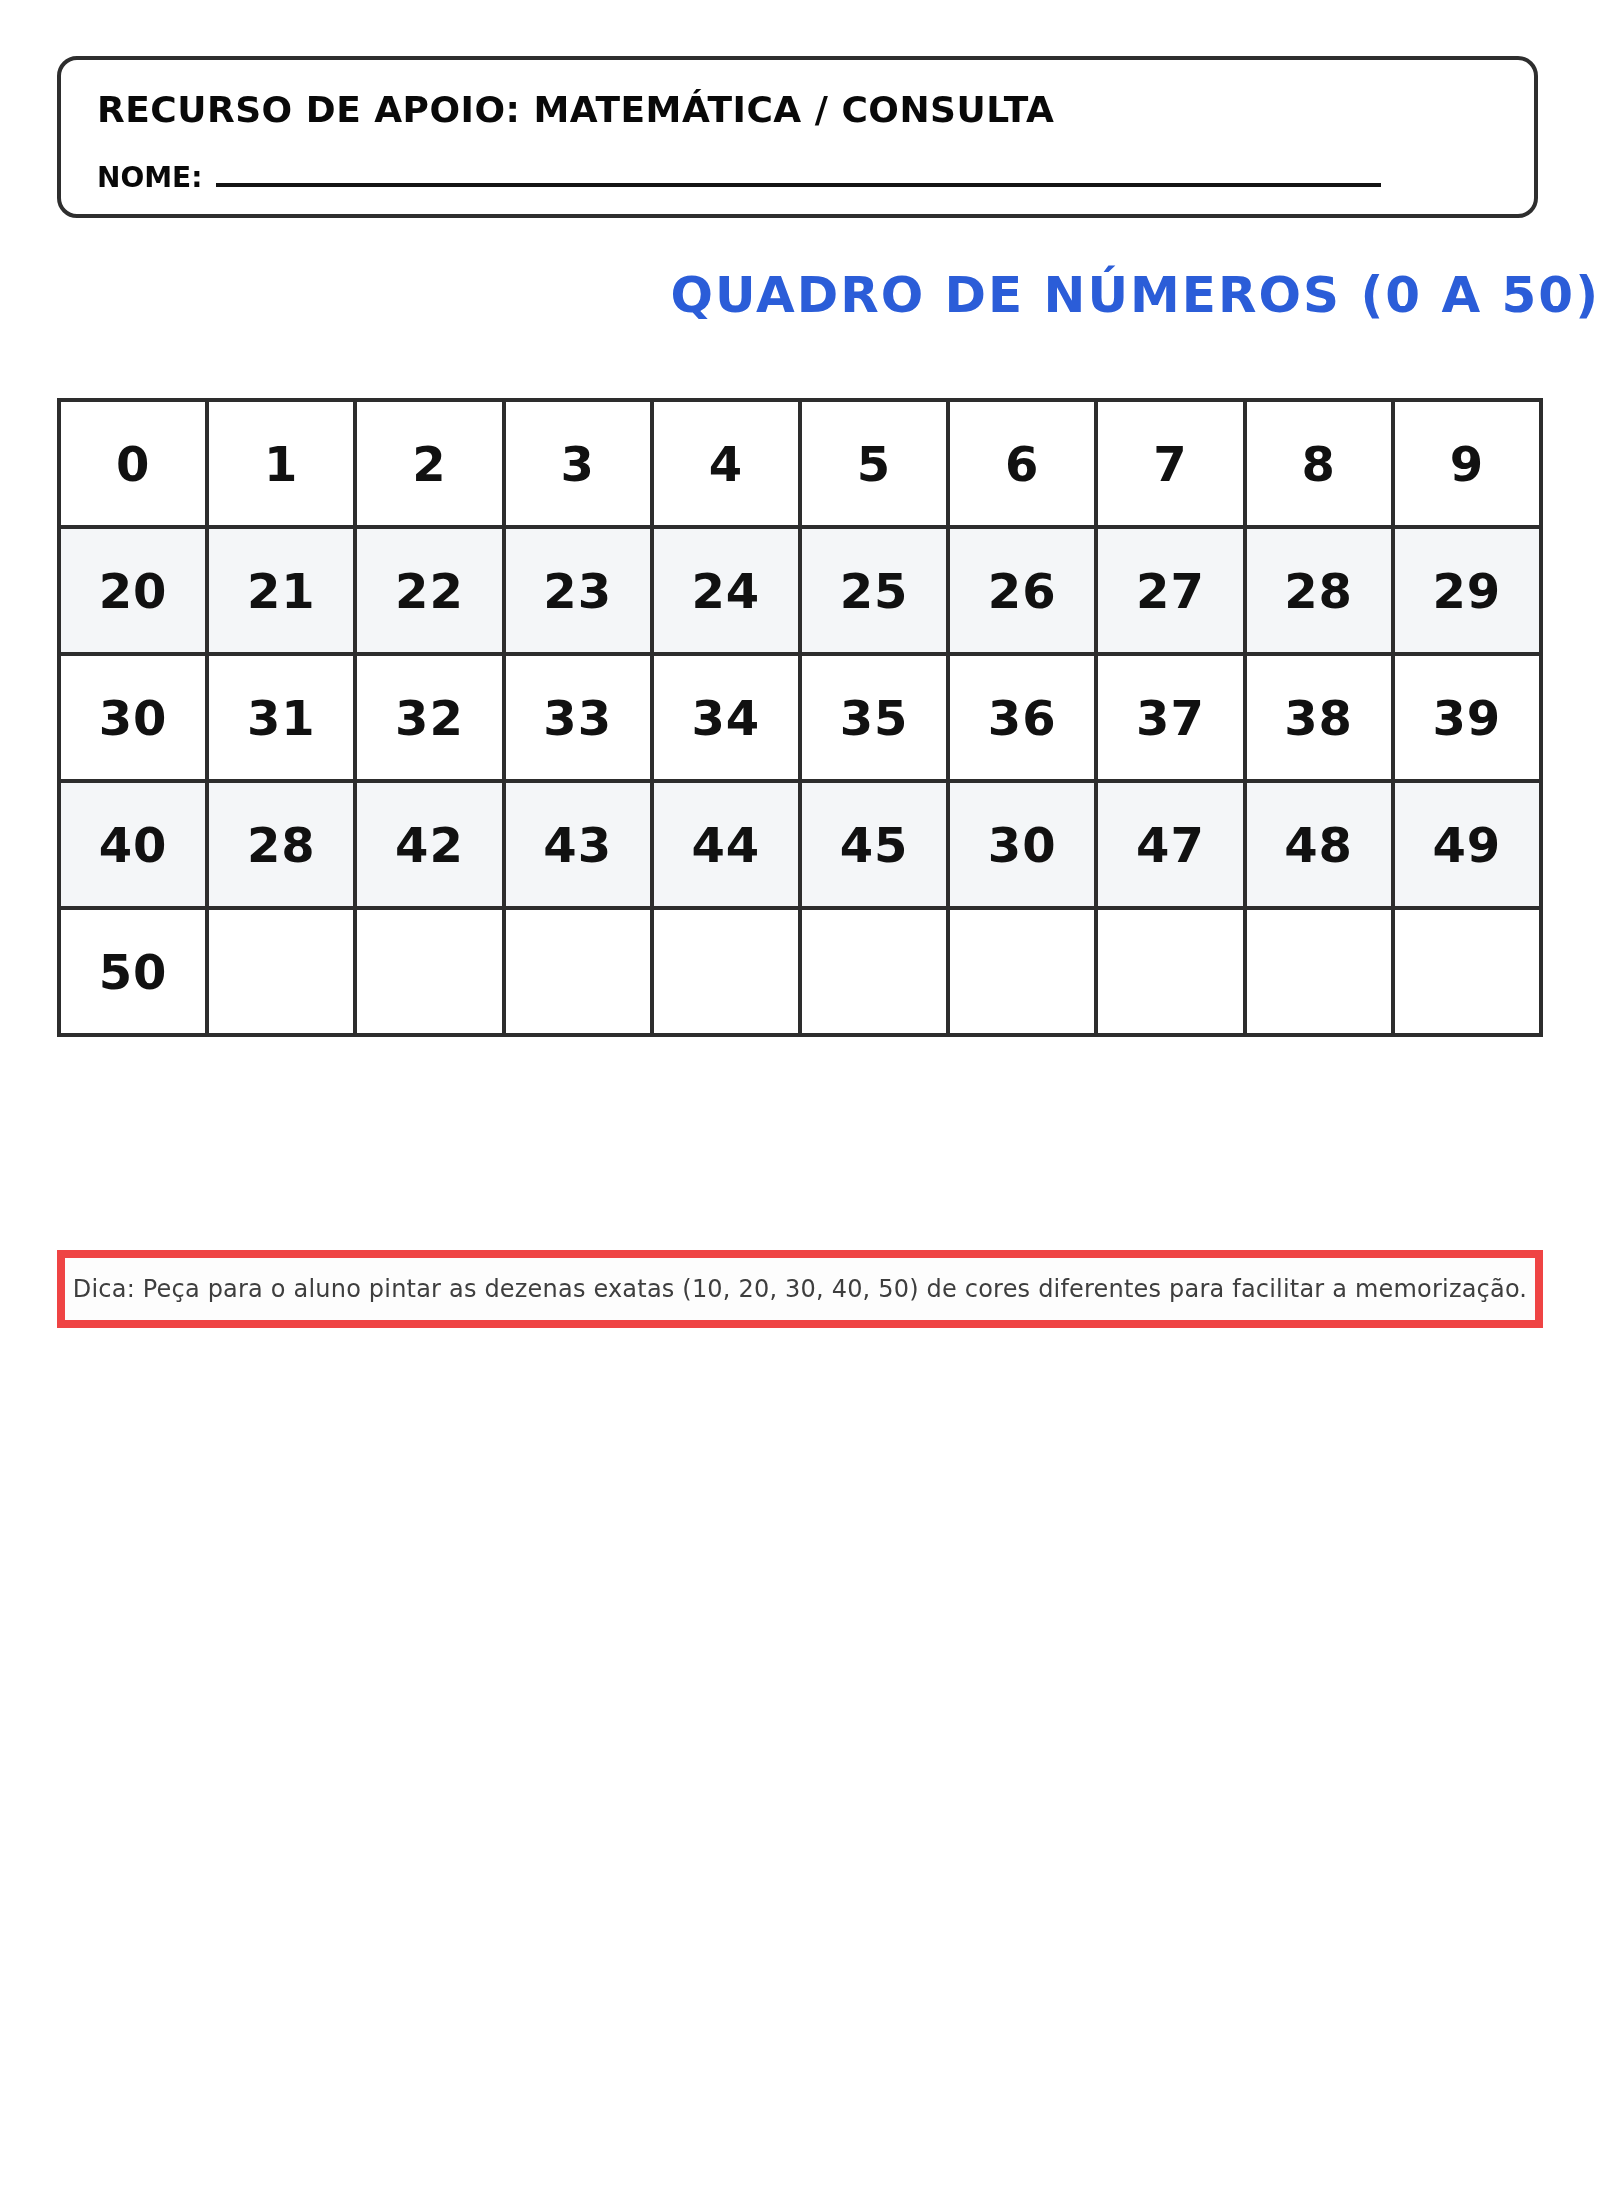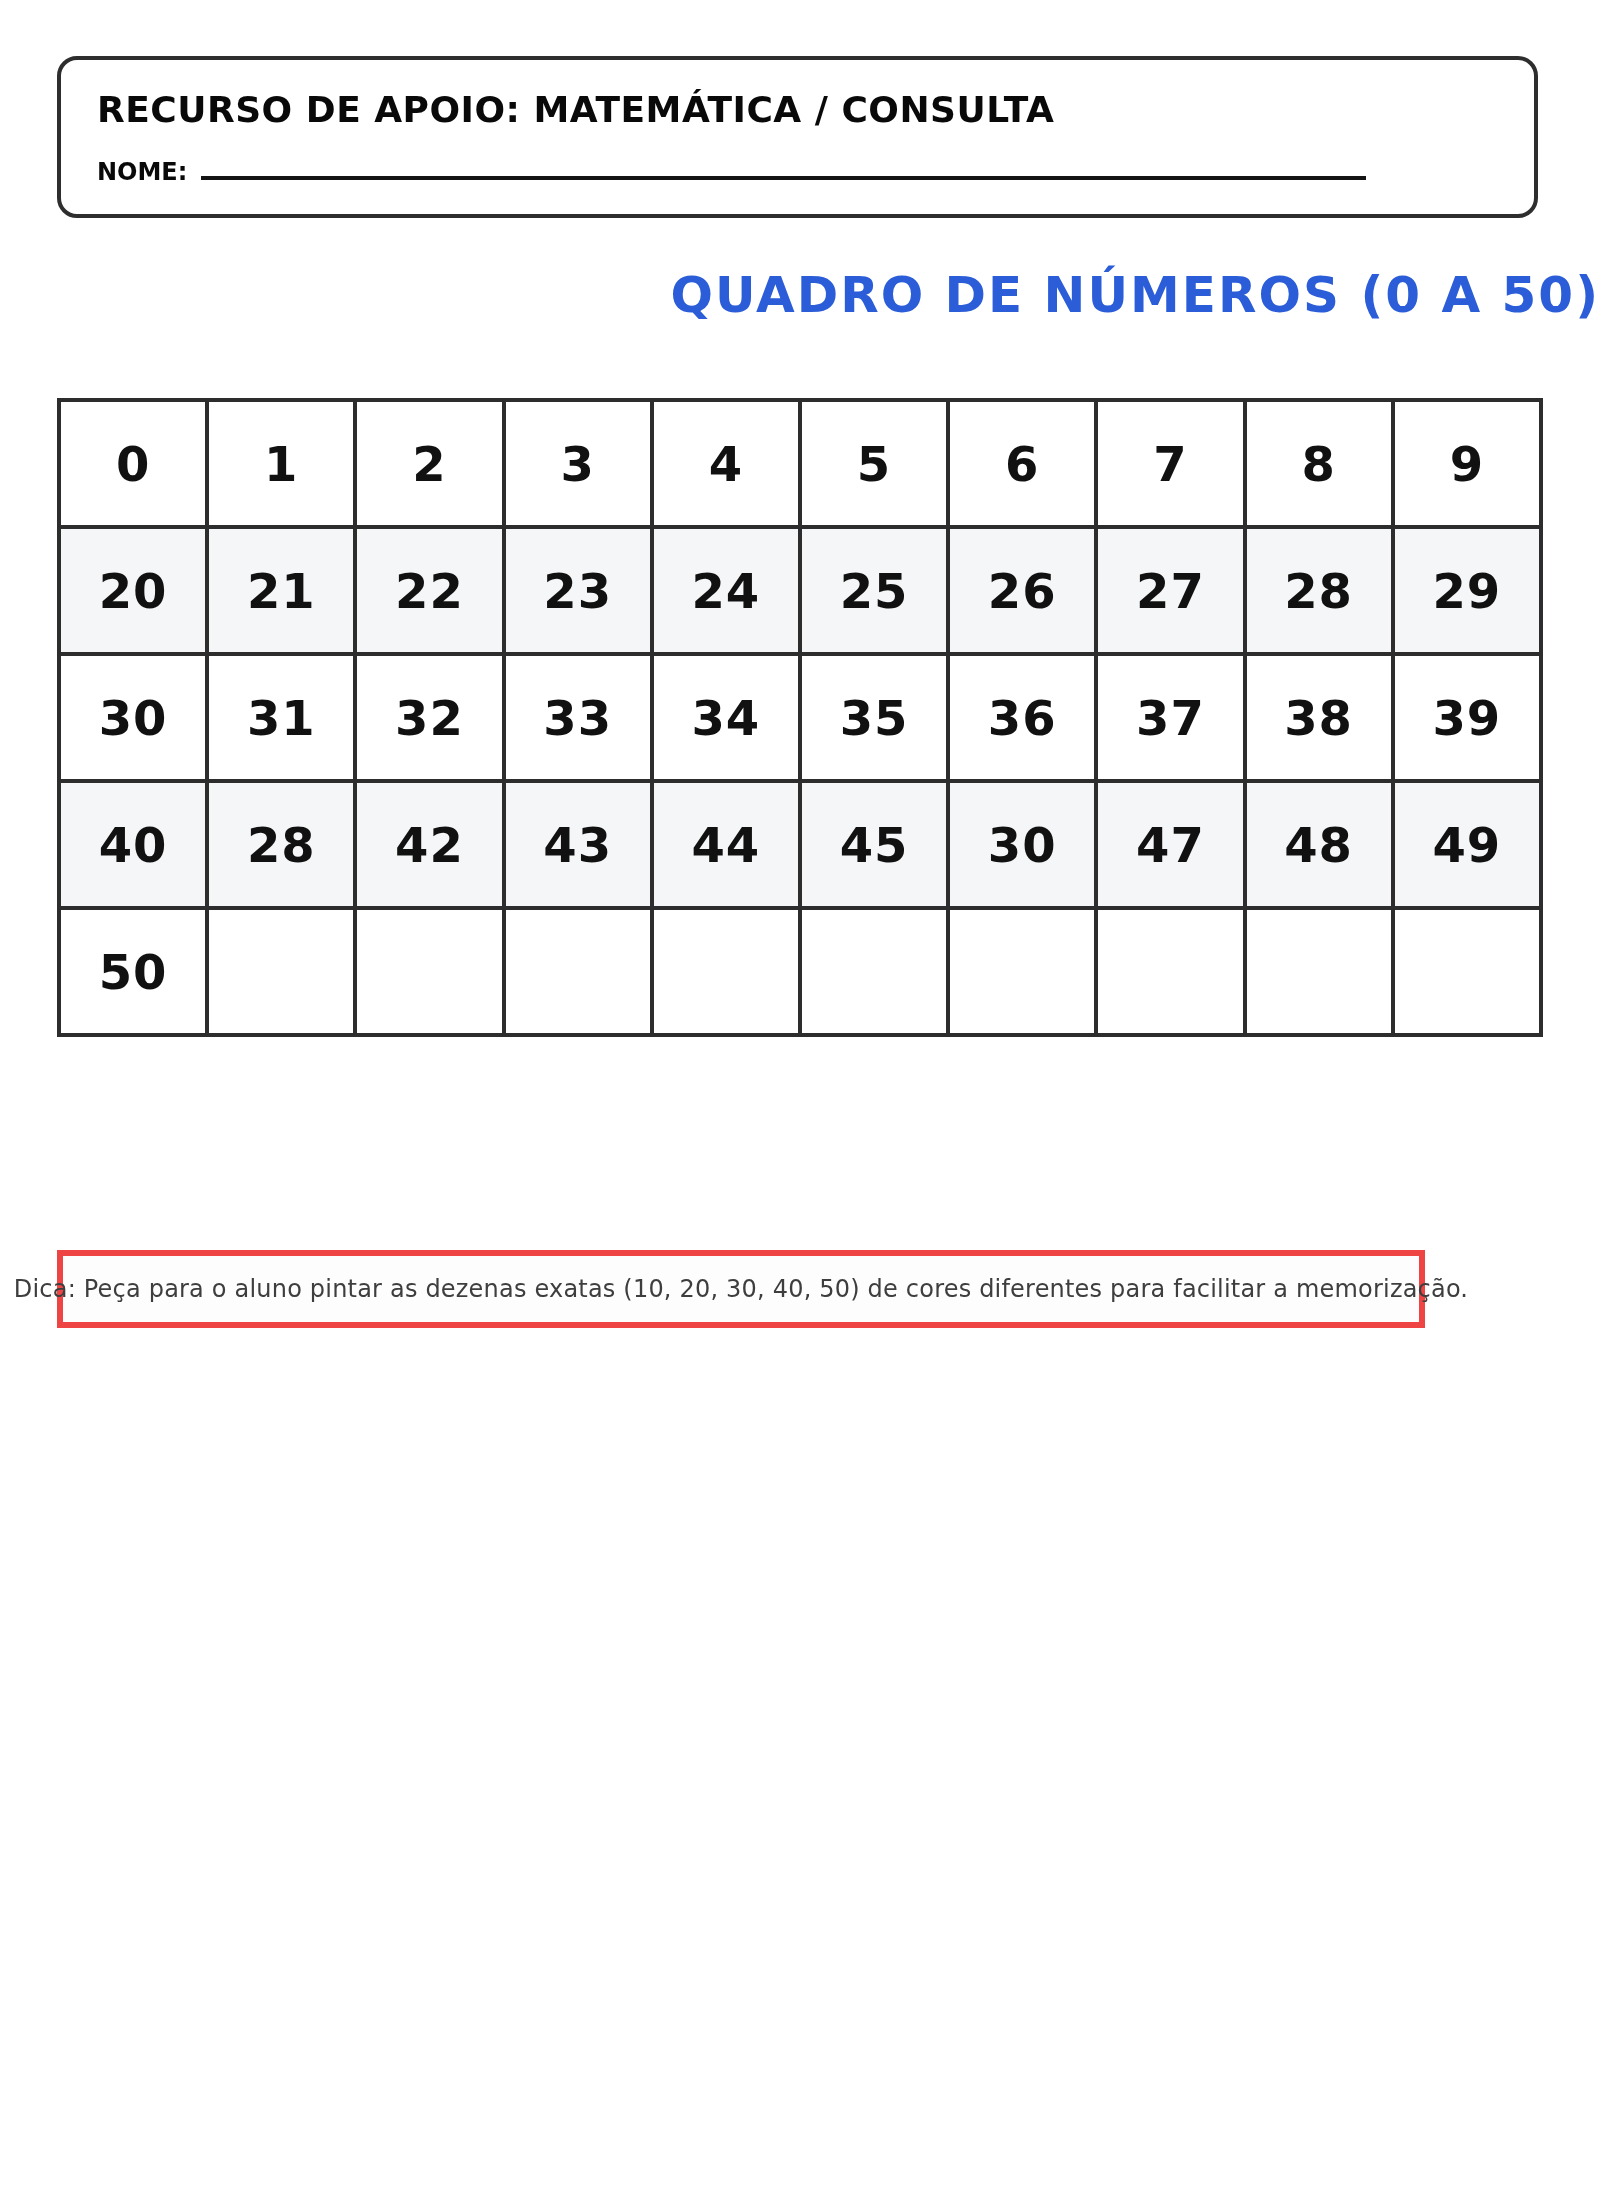--- a/index.html
+++ b/index.html
@@ -35,22 +35,22 @@
   }
   .header-line1 {
     font-size: 36px;
     font-weight: bold;
     line-height: 48px;
     letter-spacing: 0.5px;
     color: #090909;
     white-space: nowrap;
   }
   .header-line2 {
-    margin-top: 6px;
-    font-size: 24px;
+    margin-top: 13px;
+    font-size: 28px;
     font-weight: bold;
     line-height: 48px;
     white-space: nowrap;
     color: #090909;
   }
   .name-line {
     display: inline-block;
     width: 1165px;
     height: 36px;
     margin-left: 14px;
@@ -90,24 +90,24 @@
     color: #111111;
     padding: 0;
   }
   .number-grid tr:nth-child(even) td {
     background: #f4f6f8;
   }
   .tip-box {
     position: absolute;
     left: 57px;
     top: 1250px;
-    width: 1368px;
+    width: 1486px;
     height: 78px;
     box-sizing: border-box;
-    border: 6px solid #ef4444;
+    border: 8px solid #ef4444;
     background: #fdfdfd;
     display: flex;
     align-items: center;
     justify-content: center;
   }
   .tip-text {
     font-size: 24px;
     color: #3e3e3e;
     letter-spacing: 0.2px;
     white-space: nowrap;

